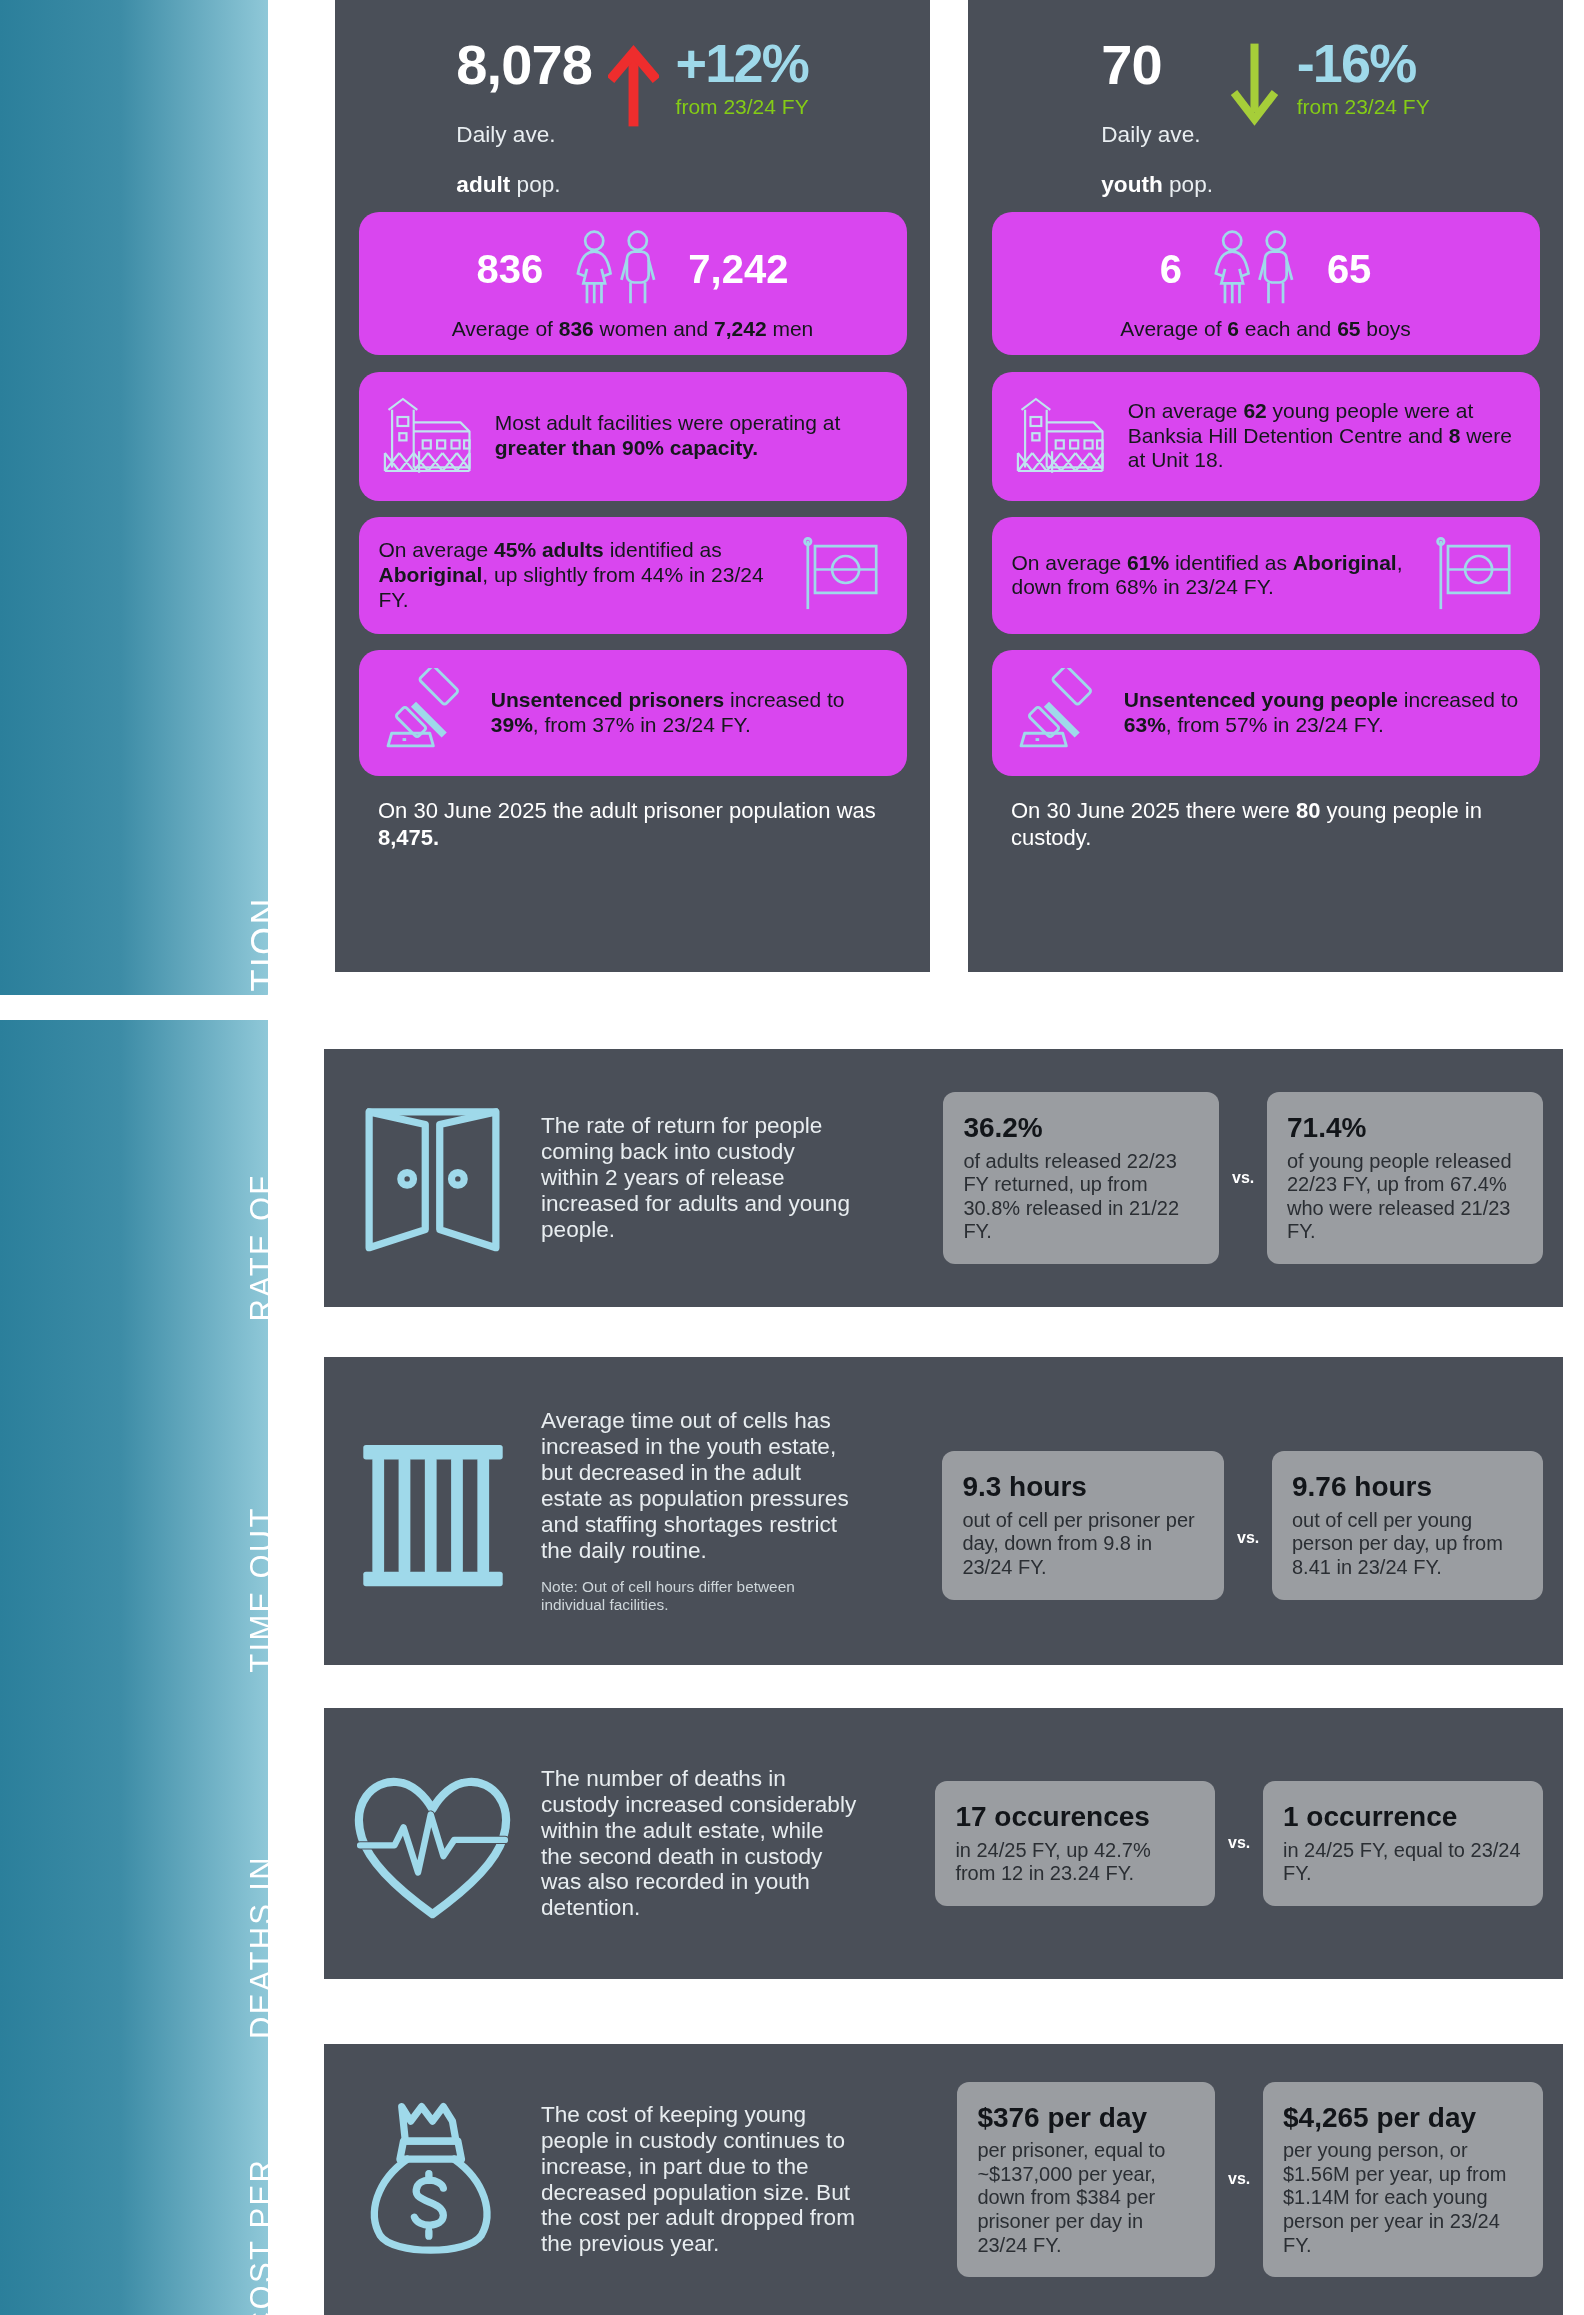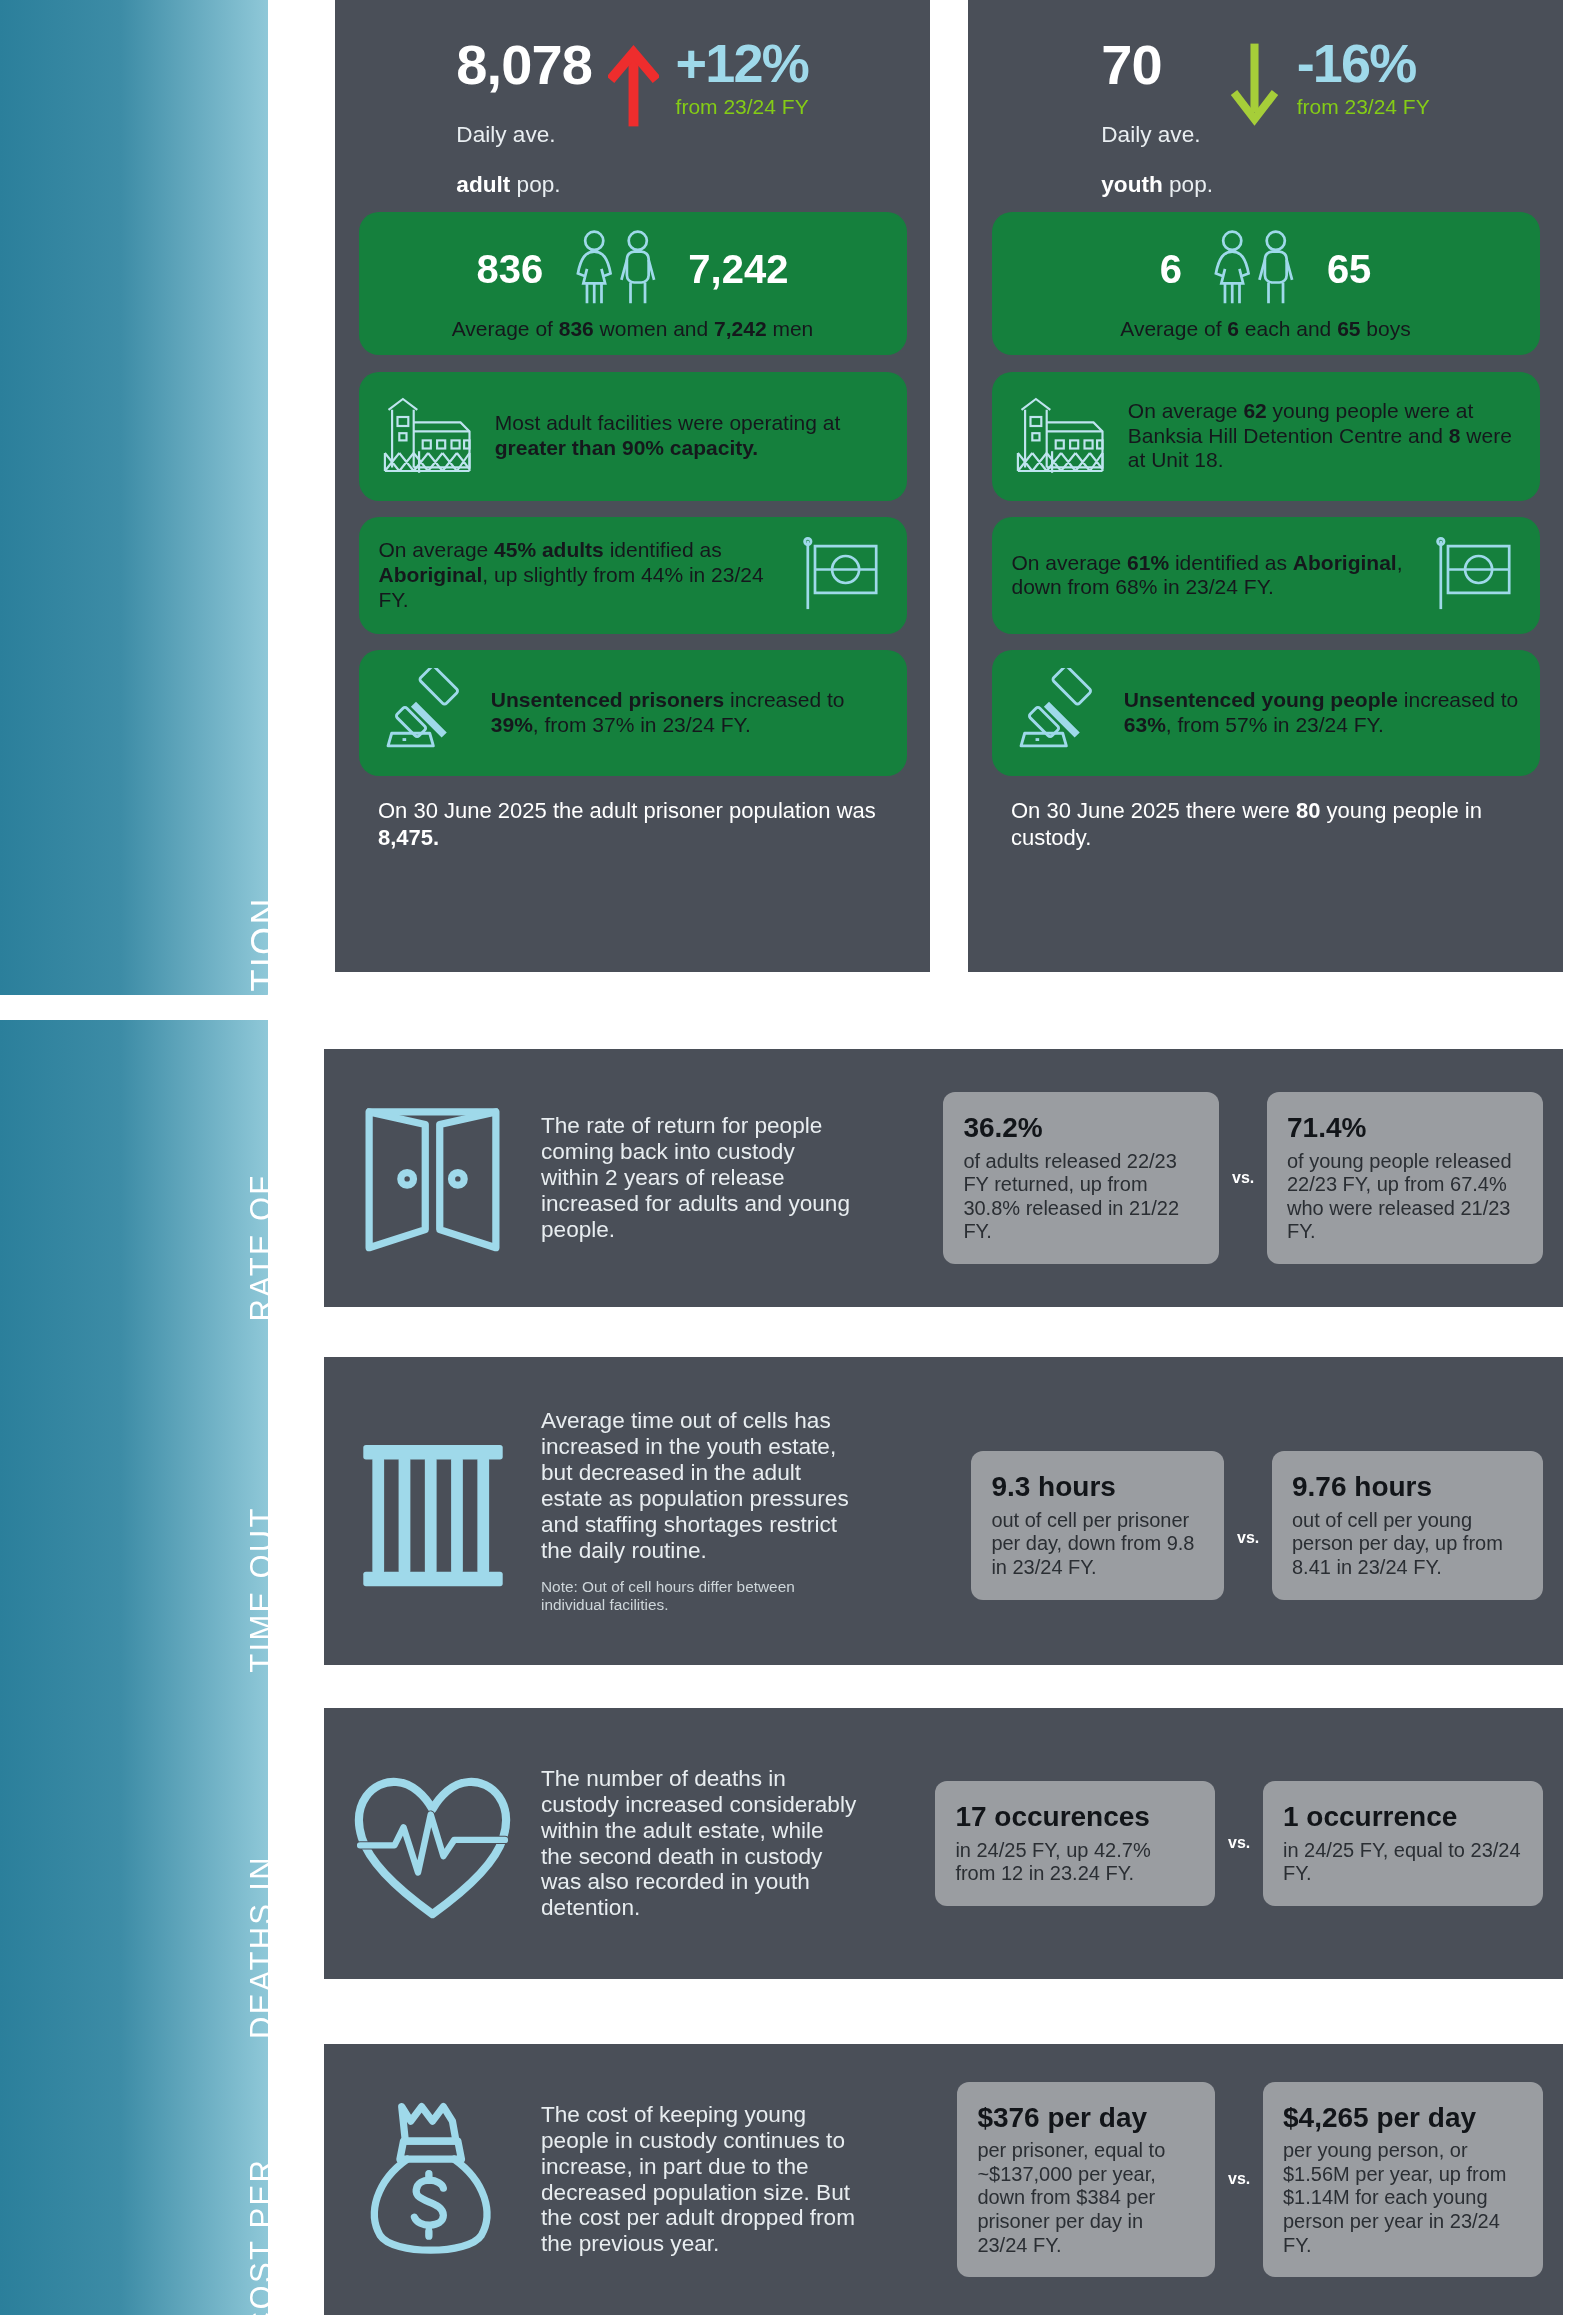--- a/index.html
+++ b/index.html
@@ -22,21 +22,21 @@
     position:absolute;right:22px;
     color:#ffffff;
     letter-spacing:2.3px;
     font-weight:400;
     transform-origin:100% 0;
     transform:rotate(-90deg);
     white-space:pre-line;
     text-align:center;
     line-height:1.04;
   }
-  .card{background:#15803d;border-radius:20px;}
+  .card{background:#d946ef;border-radius:20px;}
 
   
   .popcol{position:absolute;top:0;background:#4a4f58;width:595px;height:972px;}
   .popcol.left{left:335px;}
   .popcol.right{left:968px;}
 
   .hero{display:flex;align-items:flex-start;padding:38px 0 0 0;justify-content:center;gap:16.3px;}
   .hero-num{color:#ffffff;font-size:56px;font-weight:bold;line-height:0.95;letter-spacing:-0.9px;}
   .hero-sub{color:#e9eef1;font-size:22.6px;line-height:1.12;margin-top:5.4px;white-space:pre-line;}
   .hero-sub b{color:#ffffff;font-weight:bold;}
@@ -347,21 +347,21 @@
           <rect x="115" y="36" width="13" height="128" rx="3"></rect>
           <rect x="144" y="36" width="13" height="128" rx="3"></rect>
         </g>
       </svg>
     </div>
     <div class="sect-text">
       <div>Average time out of cells has increased in the youth estate, but decreased in the adult estate as population pressures and staffing shortages restrict the daily routine.</div>
       <div class="sect-note">Note: Out of cell hours differ between individual facilities.</div>
     </div>
     <div class="vs-wrap" style="align-items:flex-start;padding-top:29px;">
-      <div class="stat" style="width:253px;">
+      <div class="stat" style="width:282px;">
         <span class="big">9.3 hours</span>
         <span class="small">out of cell per prisoner per day, down from 9.8 in 23/24 FY.</span>
       </div>
       <span class="vs" style="margin-top:78px;">vs.</span>
       <div class="stat" style="width:271px;">
         <span class="big">9.76 hours</span>
         <span class="small">out of cell per young person per day, up from 8.41 in 23/24 FY.</span>
       </div>
     </div>
   </div>

